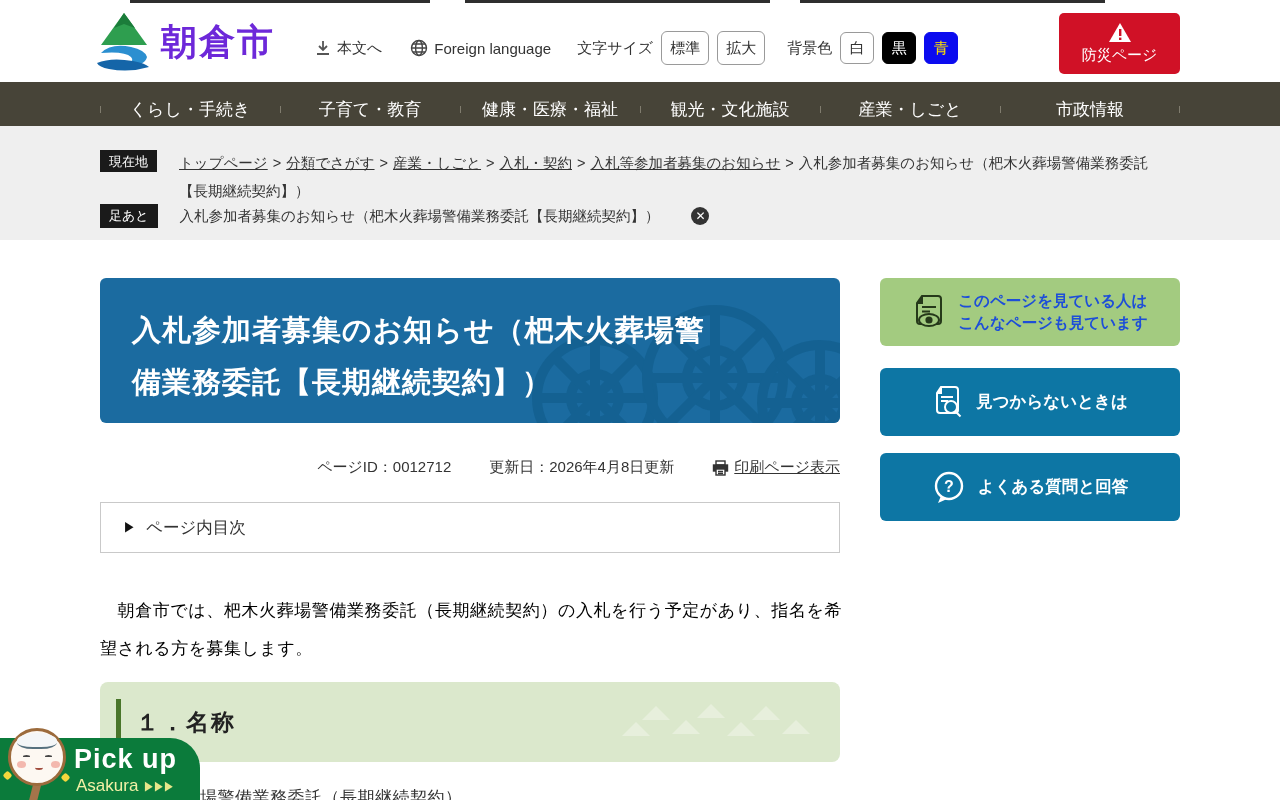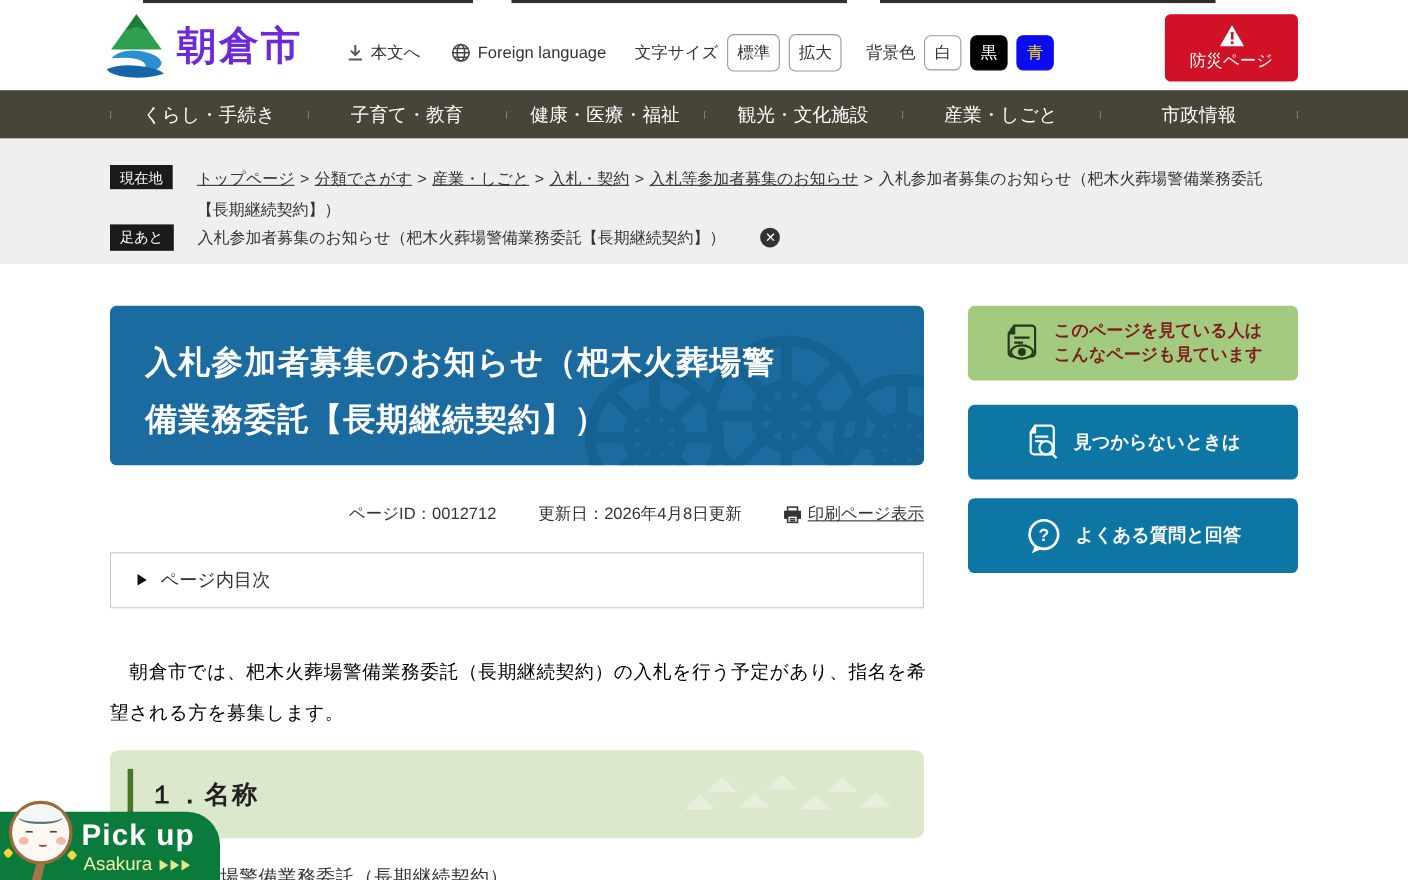--- a/index.html
+++ b/index.html
@@ -23,21 +23,21 @@
   .chip.sq { min-width:34px; padding:0 4px; }
   .chip.black { background:#000; color:#fff; border-color:#000; }
   .chip.blue  { background:#0b0bef; color:#ffe100; border-color:#0b0bef; }
   .hdr-btn { position:absolute; top:10px; width:121px; height:61px; border-radius:5px; color:#fff;
     display:flex; flex-direction:column; align-items:center; justify-content:center; gap:3px; font-size:15px; cursor:pointer; }
   .hdr-btn.search { left:934px; background:#0d76a4; }
   .hdr-btn.bosai  { left:1059px; background:#d01126; }
 
   
   .gnav { position:absolute; top:82px; left:0; width:1280px; height:44px; background:#474438;
-    display:flex; align-items:center; padding:16px 100px; }
+    display:flex; align-items:flex-start; padding:16px 100px; }
   .gnav-item { flex:1; display:flex; align-items:center; justify-content:center; color:#fff;
     font-size:17px; cursor:pointer; position:relative; }
   .gnav-item::before { content:""; position:absolute; left:0; top:8px; bottom:8px; width:1px; background:#807c6e; }
   .gnav-item:last-child::after { content:""; position:absolute; right:0; top:8px; bottom:8px; width:1px; background:#807c6e; }
 
   
   .crumbzone { position:absolute; top:126px; left:0; width:1280px; height:114px; background:#efefef; }
   .tag { display:inline-block; background:#1a1a1a; color:#fff; font-size:13px; padding:3px 9px; }
   .crumb-row { position:absolute; left:100px; top:24px; width:1080px; display:flex; gap:22px; }
   .crumb-text { font-size:14.5px; line-height:1.9; color:#333; width:990px; }
@@ -73,21 +73,21 @@
   .section1 h2 { position:absolute; left:36px; top:25px; font-size:23px; color:#222; letter-spacing:2px; }
   .tri-decoration { position:absolute; right:20px; top:38px; width:200px; }
   .tri { display:inline-block; width:0; height:0; border-left:14px solid transparent; border-right:14px solid transparent;
     border-bottom:14px solid #e7efdc; margin-left:6px; }
 
   .partial-line { position:absolute; left:130px; top:786px; font-size:17px; color:#333; letter-spacing:.5px; }
 
   
   .side-box { position:absolute; left:880px; width:300px; border-radius:6px; cursor:pointer;
     display:flex; align-items:center; justify-content:center; gap:12px; }
-  .side-box.related { top:278px; height:68px; background:#a3cb80; color:#7f1d1d; }
+  .side-box.related { top:278px; height:68px; background:#a3cb80; color:#1d4ed8; }
   .side-box.related .txt { font-size:15.5px; font-weight:bold; line-height:1.45; }
   .side-box.blue { background:#0d76a4; color:#fff; font-weight:bold; font-size:16.5px; }
   .side-box.notfound { top:368px; height:68px; }
   .side-box.faq { top:453px; height:68px; }
 
   
   .pickup { position:absolute; left:0; top:738px; width:200px; height:62px; background:#0b7b3b;
     border-top-right-radius:30px; z-index:5; cursor:pointer; }
   .pickup .pu1 { position:absolute; left:74px; top:6px; color:#fff; font-size:27px; font-weight:bold; letter-spacing:1px; }
   .pickup .pu2 { position:absolute; left:76px; top:38px; color:#f2f0a6; font-size:17px; }

